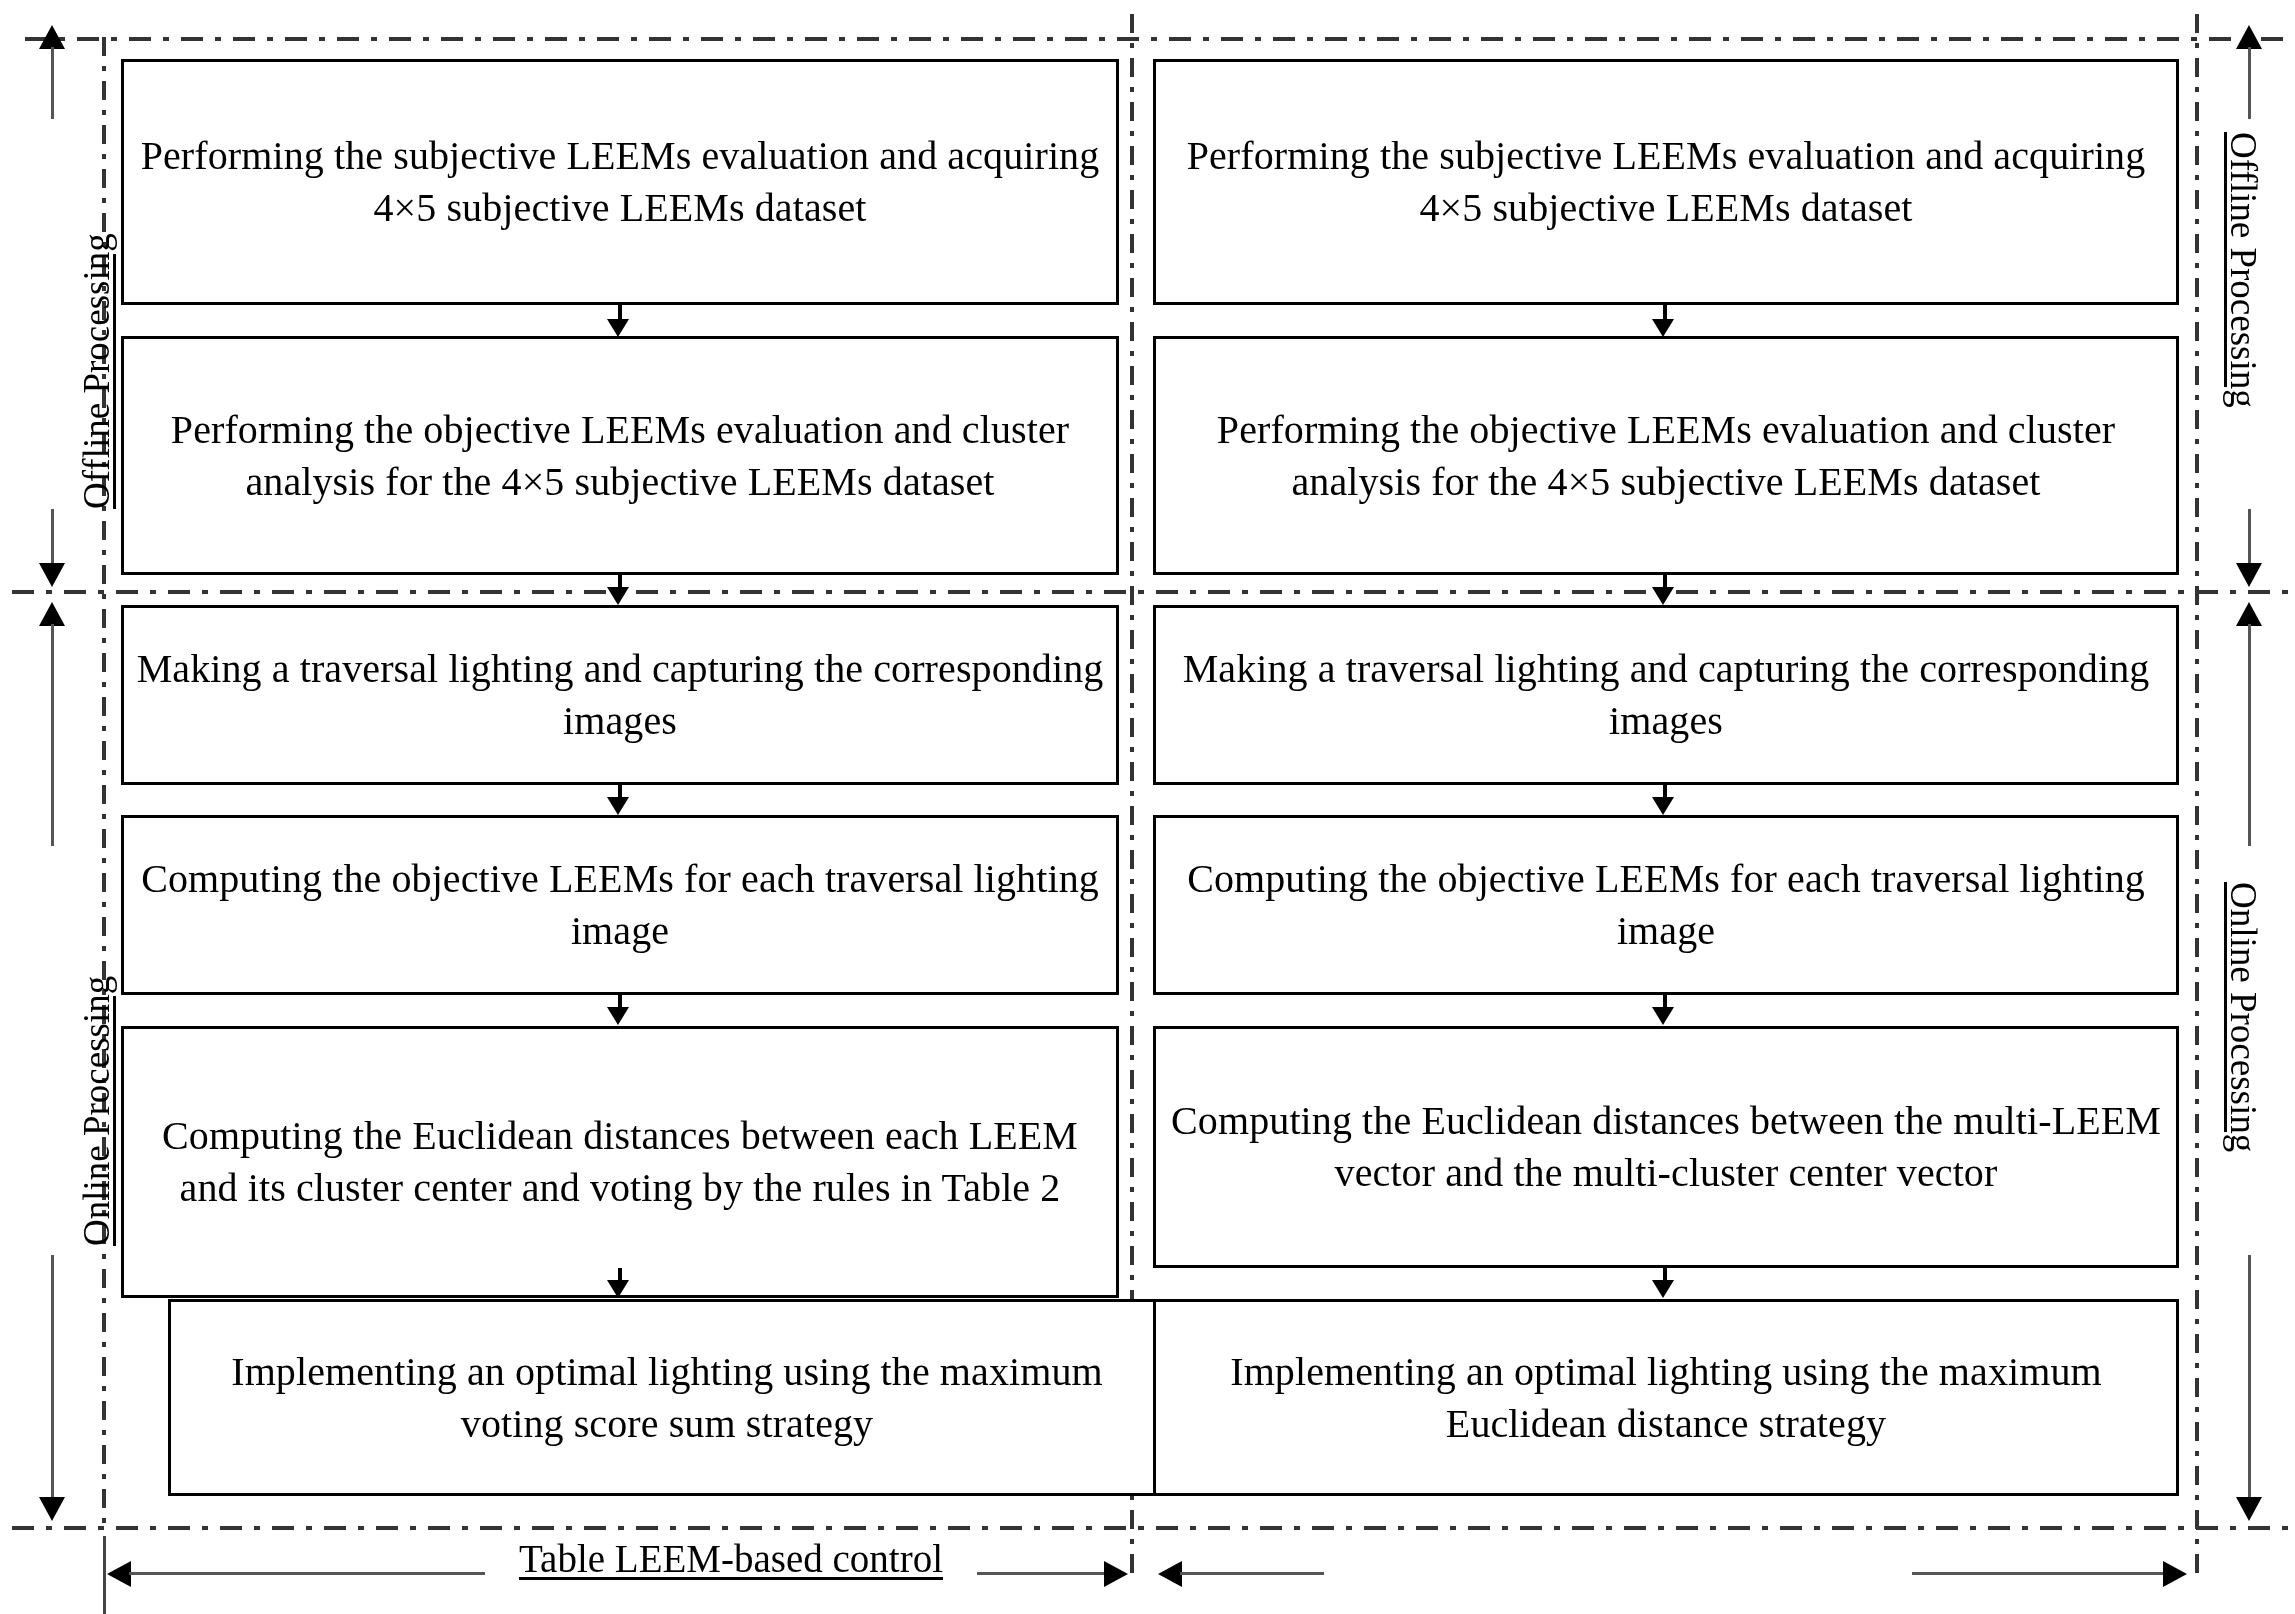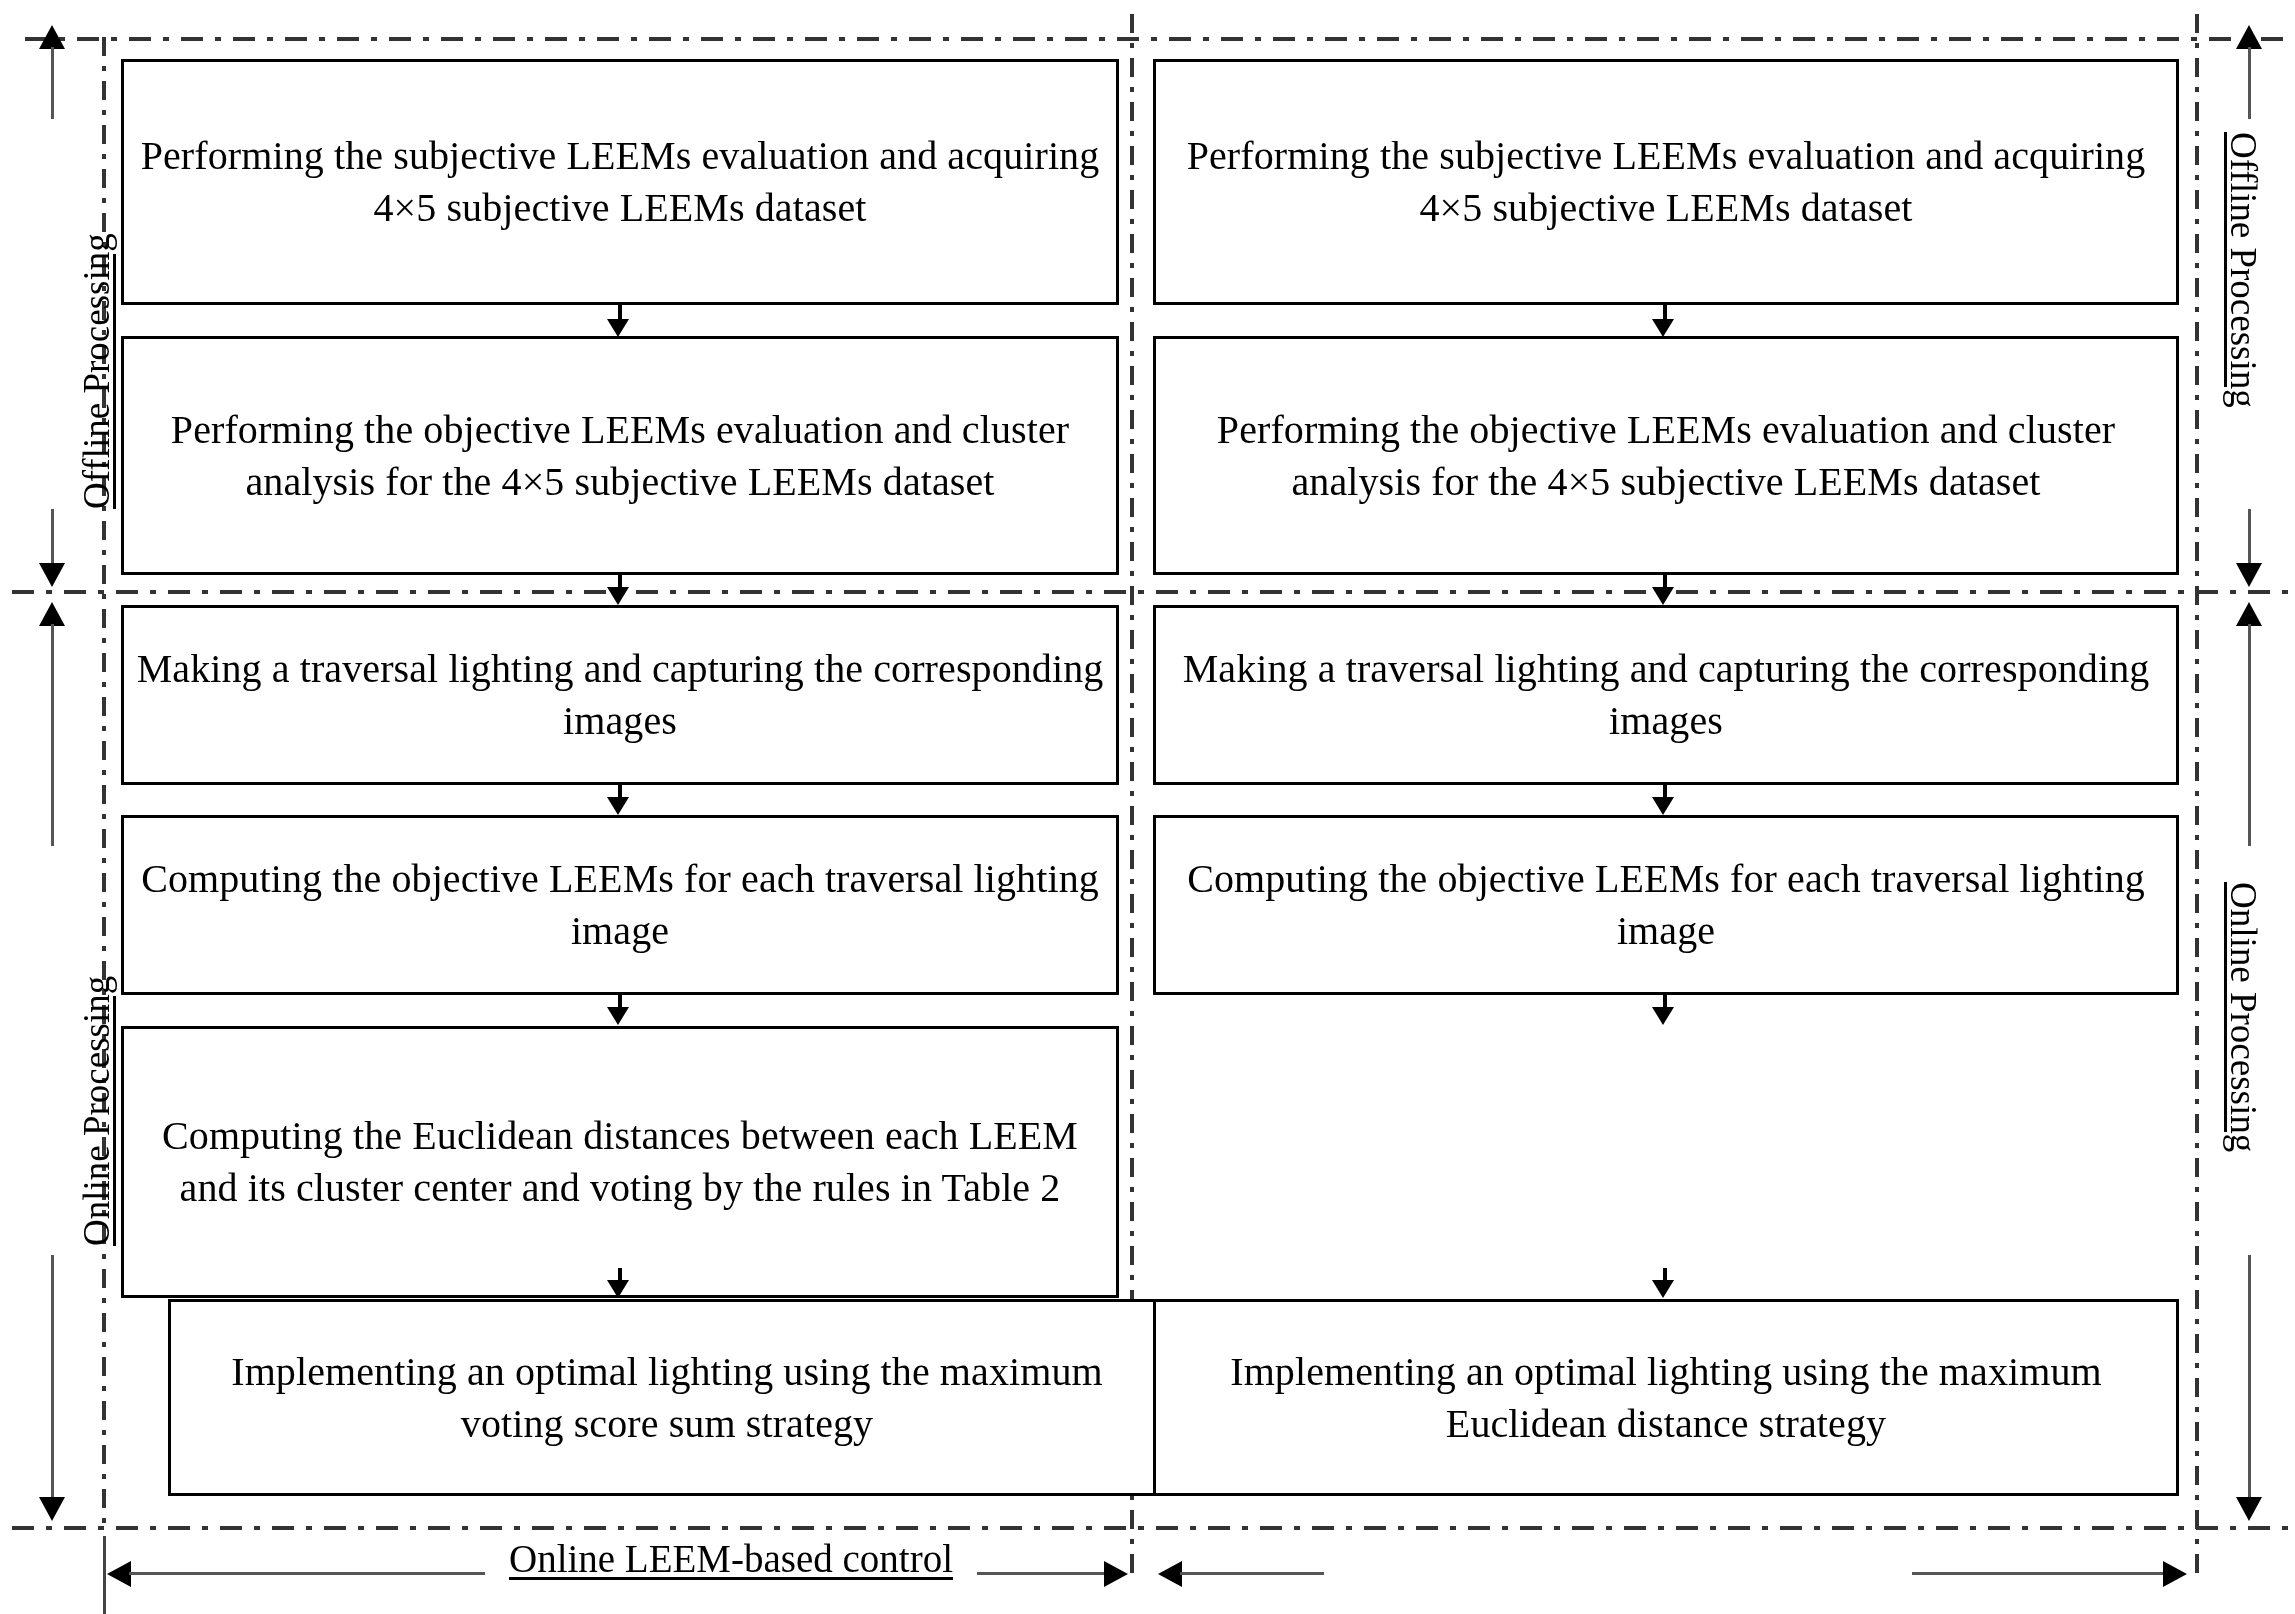--- a/index.html
+++ b/index.html
@@ -159,20 +159,23 @@
   </div>
   <div class="pbox" style="left:1153px;top:336px;width:1026px;height:239px;">
     <div class="txt">Performing the objective LEEMs evaluation and cluster analysis for the 4×5 subjective LEEMs dataset</div>
   </div>
   <div class="pbox" style="left:1153px;top:605px;width:1026px;height:180px;">
     <div class="txt">Making a traversal lighting and capturing the corresponding images</div>
   </div>
   <div class="pbox" style="left:1153px;top:815px;width:1026px;height:180px;">
     <div class="txt">Computing the objective LEEMs for each traversal lighting image</div>
   </div>
+  <div class="pbox" style="left:1153px;top:1026px;width:1026px;height:242px;">
+    <div class="txt">Computing the Euclidean distances between the multi-LEEM vector and the multi-cluster center vector</div>
+  </div>
   <div class="pbox" style="left:1153px;top:1299px;width:1026px;height:197px;justify-content:center;">
     <div class="txt">Implementing an optimal lighting using the maximum Euclidean distance strategy</div>
   </div>
 
   <div class="vflow" style="left:1663px;top:305px;height:17px;"></div>
   <div class="vhead" style="left:1652px;top:319px;"></div>
 
   <div class="vflow" style="left:1663px;top:575px;height:13.6px;"></div>
   <div class="vhead" style="left:1652px;top:587px;"></div>
 
@@ -210,21 +213,21 @@
   <div class="rail" style="left:2248px;top:624px;height:222px;"></div>
   <div class="rail" style="left:2248px;top:1255px;height:246px;"></div>
   <div class="rail-down" style="left:2236px;top:1497px;"></div>
 
   <div class="vlabel right" style="left:2265px;top:882px;">Online Processing</div>
 
   <div class="tick" style="left:103px;top:1536px;height:81px;"></div>
 
   <div class="hleft" style="left:107px;top:1561px;"></div>
   <div class="hrail" style="left:129px;top:1572px;width:356px;"></div>
-  <div class="hlabel" style="left:485px;top:1536px;width:492px;">Online LEEM-based control</div>
+  <div class="hlabel" style="left:485px;top:1536px;width:492px;">Table LEEM-based control</div>
   <div class="hrail" style="left:977px;top:1572px;width:129px;"></div>
   <div class="hright" style="left:1104px;top:1561px;"></div>
 
   <div class="hleft" style="left:1158px;top:1561px;"></div>
   <div class="hrail" style="left:1180px;top:1572px;width:144px;"></div>
   <div class="hrail" style="left:1912px;top:1572px;width:254px;"></div>
   <div class="hright" style="left:2163px;top:1561px;"></div>
 
 </div>
 

